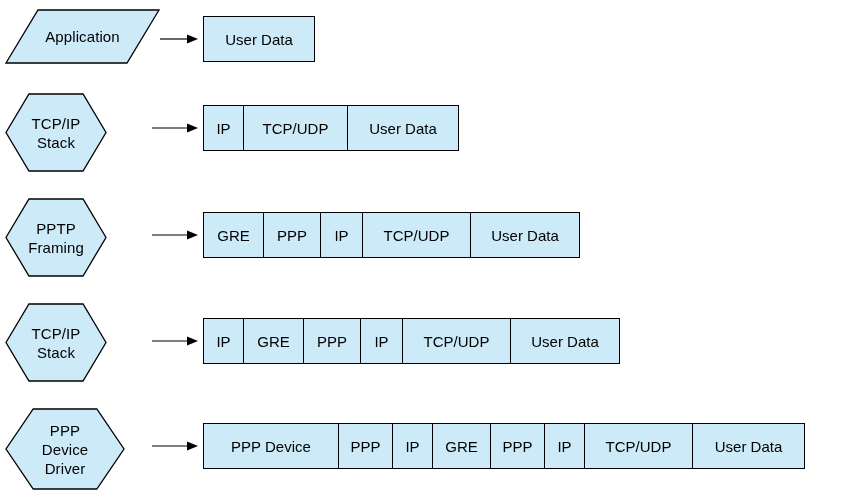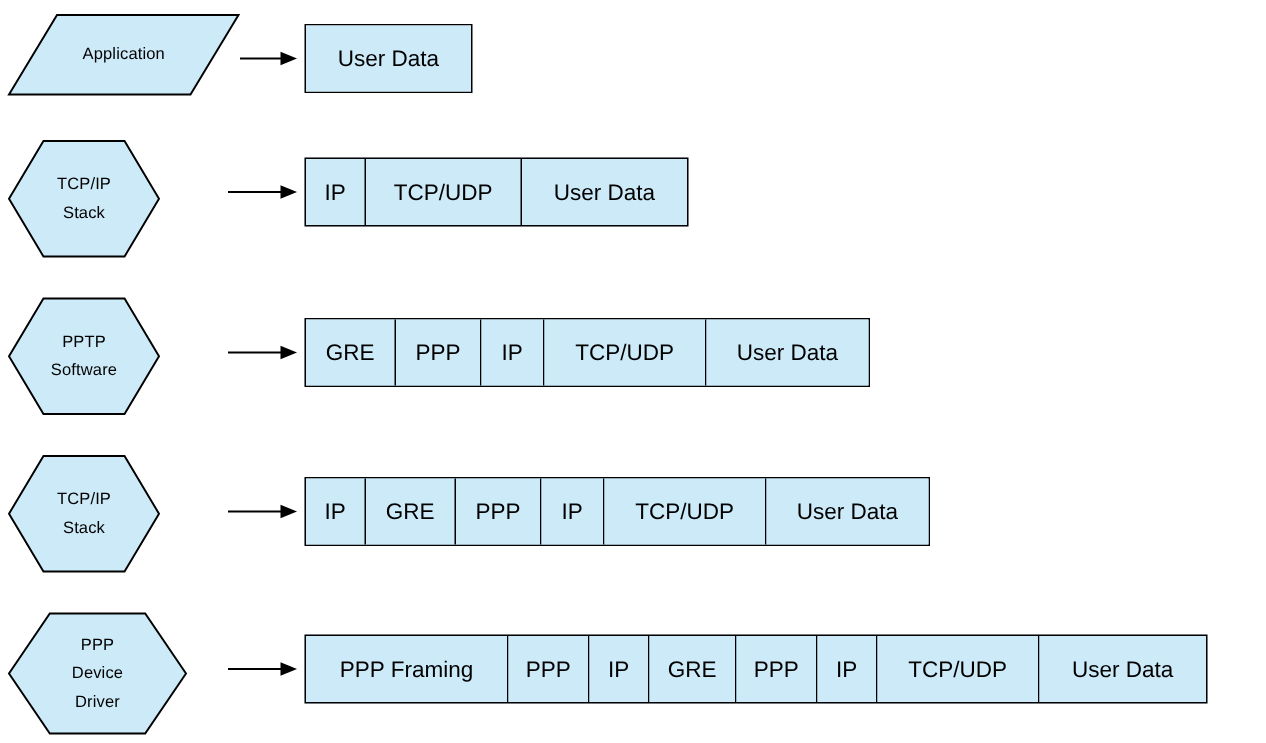--- a/index.html
+++ b/index.html
@@ -39,21 +39,21 @@
   }
   .stage svg {
     position: absolute;
     left: 0;
     top: 0;
     overflow: visible;
   }
   .stage-label {
     position: relative;
     z-index: 2;
-    font-size: 11px;
+    font-size: 15px;
     line-height: 19px;
     white-space: pre-line;
     letter-spacing: 0.1px;
     text-align: center;
   }
 
   
   .arrow {
     position: absolute;
     height: 12px;
@@ -123,21 +123,21 @@
         <div class="cell" style="width: 104px; background: rgb(205, 234, 248); border-right-color: rgb(0, 0, 0);">TCP/UDP</div>
         <div class="cell" style="width: 110px; background: rgb(205, 234, 248); border-right-color: rgb(0, 0, 0);">User Data</div>
       </div>
     </div>
     <div class="row" style="top: 0px;">
       <div class="stage" style="left: 5px; top: 198px; width: 102px; height: 79px;">
         <svg width="102" height="79">
           <polygon points="23.97,1 78.03,1 101,39.5 78.03,78 23.97,78 1,39.5" fill="#cdeaf8" stroke="#000000" stroke-width="1.3" stroke-linejoin="miter"></polygon>
         </svg>
         <div class="stage-label">PPTP
-Software</div>
+Framing</div>
       </div>
       <div class="arrow" style="left: 152px; top: 229px; width: 46px;">
         <svg width="46" height="12">
           <line x1="0" y1="6" x2="36" y2="6" stroke="#000000" stroke-width="1.2"></line>
           <polygon points="35,1.5 46,6 35,10.5" fill="#000000"></polygon>
         </svg>
       </div>
       <div class="packet" style="left: 203px; top: 212px; background: rgb(205, 234, 248); border-color: rgb(0, 0, 0);">
         <div class="cell" style="width: 60px; background: rgb(205, 234, 248); border-right-color: rgb(0, 0, 0);">GRE</div>
         <div class="cell" style="width: 57px; background: rgb(205, 234, 248); border-right-color: rgb(0, 0, 0);">PPP</div>
@@ -178,21 +178,21 @@
 Device
 Driver</div>
       </div>
       <div class="arrow" style="left: 152px; top: 440px; width: 46px;">
         <svg width="46" height="12">
           <line x1="0" y1="6" x2="36" y2="6" stroke="#000000" stroke-width="1.2"></line>
           <polygon points="35,1.5 46,6 35,10.5" fill="#000000"></polygon>
         </svg>
       </div>
       <div class="packet" style="left: 203px; top: 423px; background: rgb(205, 234, 248); border-color: rgb(0, 0, 0);">
-        <div class="cell" style="width: 135px; background: rgb(205, 234, 248); border-right-color: rgb(0, 0, 0);">PPP Framing</div>
+        <div class="cell" style="width: 135px; background: rgb(205, 234, 248); border-right-color: rgb(0, 0, 0);">PPP Device</div>
         <div class="cell" style="width: 54px; background: rgb(205, 234, 248); border-right-color: rgb(0, 0, 0);">PPP</div>
         <div class="cell" style="width: 40px; background: rgb(205, 234, 248); border-right-color: rgb(0, 0, 0);">IP</div>
         <div class="cell" style="width: 58px; background: rgb(205, 234, 248); border-right-color: rgb(0, 0, 0);">GRE</div>
         <div class="cell" style="width: 54px; background: rgb(205, 234, 248); border-right-color: rgb(0, 0, 0);">PPP</div>
         <div class="cell" style="width: 40px; background: rgb(205, 234, 248); border-right-color: rgb(0, 0, 0);">IP</div>
         <div class="cell" style="width: 108px; background: rgb(205, 234, 248); border-right-color: rgb(0, 0, 0);">TCP/UDP</div>
         <div class="cell" style="width: 111px; background: rgb(205, 234, 248); border-right-color: rgb(0, 0, 0);">User Data</div>
       </div>
     </div>
   </div>

